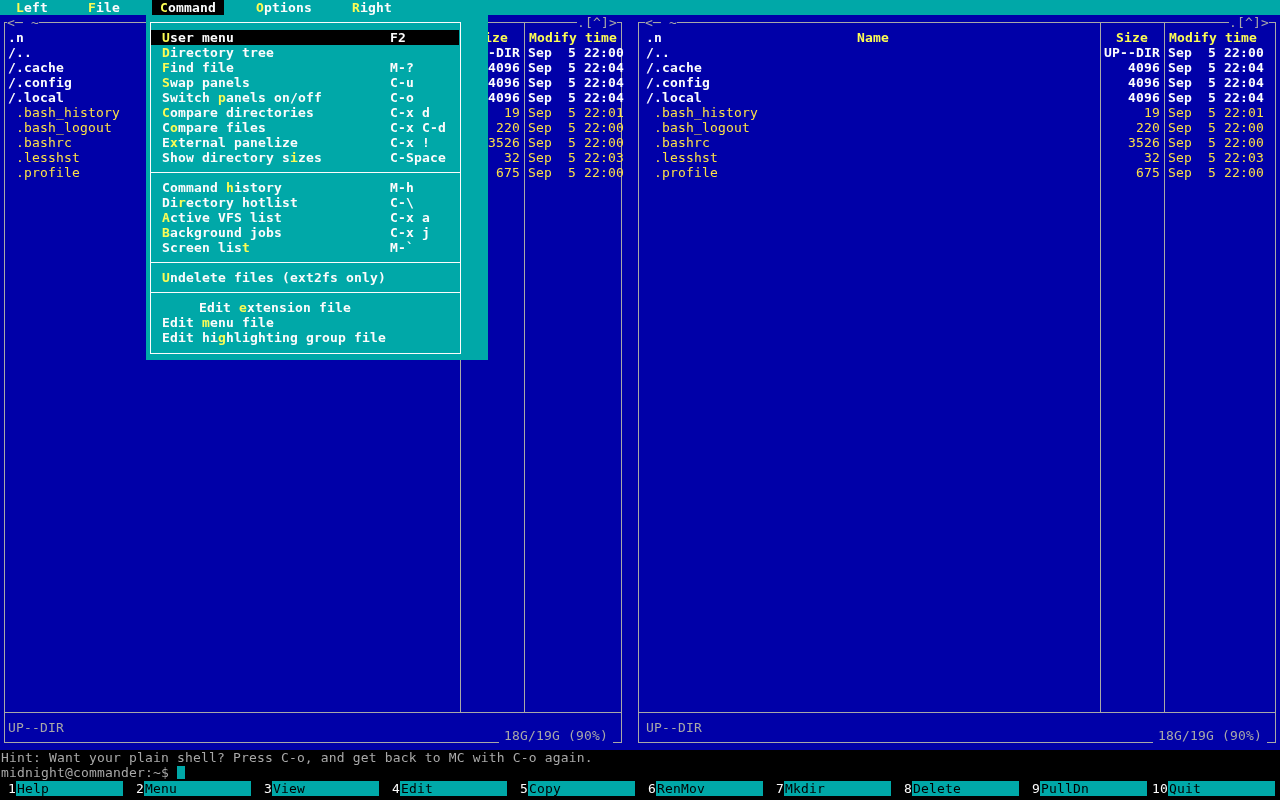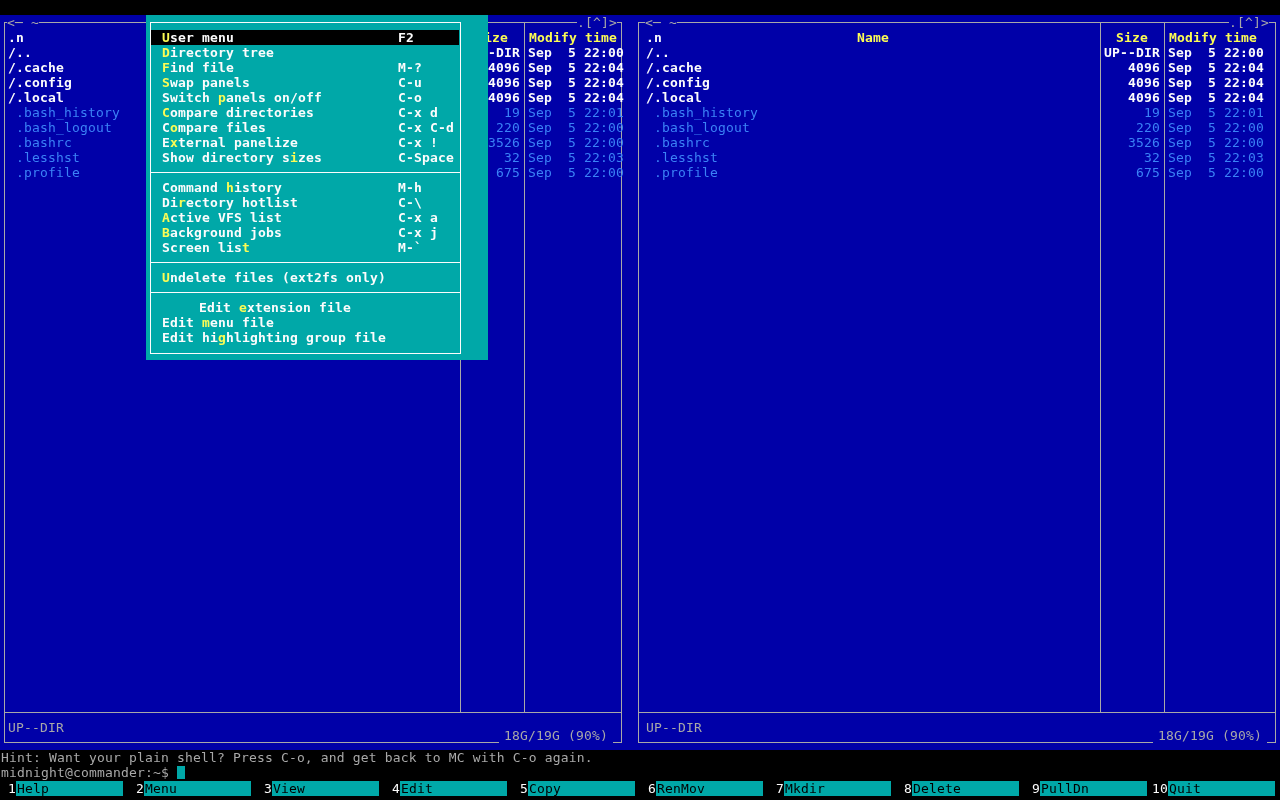--- a/index.html
+++ b/index.html
@@ -22,21 +22,21 @@
   .right .cs1{left:461px;} .right .cs2{left:525px;}
   .statussep{position:absolute;left:0;right:0;top:689px;height:1px;background:#A8A8A8;}
   .hdr{position:absolute;top:7px;height:15px;color:#FCFC54;font-weight:bold;text-align:center;white-space:pre;}
   .sort{color:#FCFCFC;text-align:left;}
   .left .sort{left:3px;} .right .sort{left:7px;}
   .left .namehdr{left:3px;width:450px;} .right .namehdr{left:7px;width:454px;}
   .left .sizehdr{left:455px;width:64px;} .right .sizehdr{left:461px;width:64px;}
   .left .mtimehdr{left:520px;width:96px;} .right .mtimehdr{left:526px;width:96px;}
   .file-row{position:absolute;left:0;right:0;height:15px;white-space:pre;}
   .file-row.dir{color:#FCFCFC;font-weight:bold;}
-  .file-row.file{color:#3b82f6;}
+  .file-row.file{color:#fde047;}
   .fname{position:absolute;white-space:pre;}
   .left .fname{left:3px;} .right .fname{left:7px;}
   .fsize{position:absolute;width:63px;text-align:right;}
   .left .fsize{left:452px;} .right .fsize{left:458px;}
   .fmtime{position:absolute;white-space:pre;}
   .left .fmtime{left:523px;} .right .fmtime{left:529px;}
   .ministatus{position:absolute;top:697px;height:15px;color:#A8A8A8;white-space:pre;}
   .left .ministatus{left:3px;} .right .ministatus{left:7px;}
   .usage{position:absolute;top:705px;height:15px;background:#0000A8;color:#A8A8A8;padding:0 5px;white-space:pre;}
   .left .usage{right:8px;} .right .usage{right:8px;}
@@ -45,40 +45,47 @@
   .decor{position:absolute;top:15px;height:15px;background:#0000A8;color:#A8A8A8;white-space:pre;z-index:3;}
   .decor.path-l{left:7px;} .decor.corner-l{left:577px;}
   .decor.path-r{left:645px;} .decor.corner-r{left:1229px;}
 
   
   .dropdown{position:absolute;left:146px;top:15px;width:342px;height:345px;background:#00A8A8;z-index:10;}
   .dd-border{position:absolute;left:4px;top:7px;width:309px;height:330px;border:1px solid #FCFCFC;}
   .dd-sel{position:absolute;left:5px;width:308px;height:15px;background:#000;}
   .dd-item{position:absolute;left:0;width:100%;height:15px;color:#FCFCFC;font-weight:bold;white-space:pre;}
   .dd-label{position:absolute;left:16px;}
-  .dd-short{position:absolute;left:252px;}
+  .dd-short{position:absolute;left:244px;}
   .dd-sep{position:absolute;left:4px;width:310px;height:1px;background:#FCFCFC;}
 
   
   .hint{position:absolute;left:1px;top:750px;height:15px;color:#A8A8A8;white-space:pre;z-index:2;}
   .promptline{position:absolute;left:1px;top:765px;height:15px;color:#A8A8A8;white-space:pre;z-index:2;}
   .cursor{position:absolute;left:177px;top:766px;width:8px;height:13px;background:#00A8A8;z-index:2;}
 
   
   .keybar{position:absolute;left:0;top:780px;width:1280px;height:20px;background:#000;z-index:5;}
   .key{position:absolute;top:1px;height:15px;}
   .key-num{position:absolute;left:0;top:0;width:16px;height:15px;text-align:right;color:#FCFCFC;}
   .key-label{position:absolute;left:16px;top:0;width:106px;height:15px;background:#00A8A8;color:#000;padding-left:1px;white-space:pre;}
 </style>
 </head>
 <body>
 
 <div class="screen">
   <div class="blue"></div>
 
+  <div class="menubar" id="menubar">
+      <span class="menu-title" style="left: 16px;"><span class="hk">L</span>eft</span>
+      <span class="menu-title" style="left: 88px;"><span class="hk">F</span>ile</span>
+      <span class="menu-title selected" style="left: 152px;"><span class="hk">C</span>ommand</span>
+      <span class="menu-title" style="left: 256px;"><span class="hk">O</span>ptions</span>
+      <span class="menu-title" style="left: 352px;"><span class="hk">R</span>ight</span>
+    </div>
 
   <div class="panel left">
     <div class="colsep cs1"></div>
     <div class="colsep cs2"></div>
     <div class="statussep"></div>
     <div class="hdr sort">.n</div>
     <div class="hdr namehdr">Name</div>
     <div class="hdr sizehdr">Size</div>
     <div class="hdr mtimehdr">Modify time</div>
     <div id="files-left">

